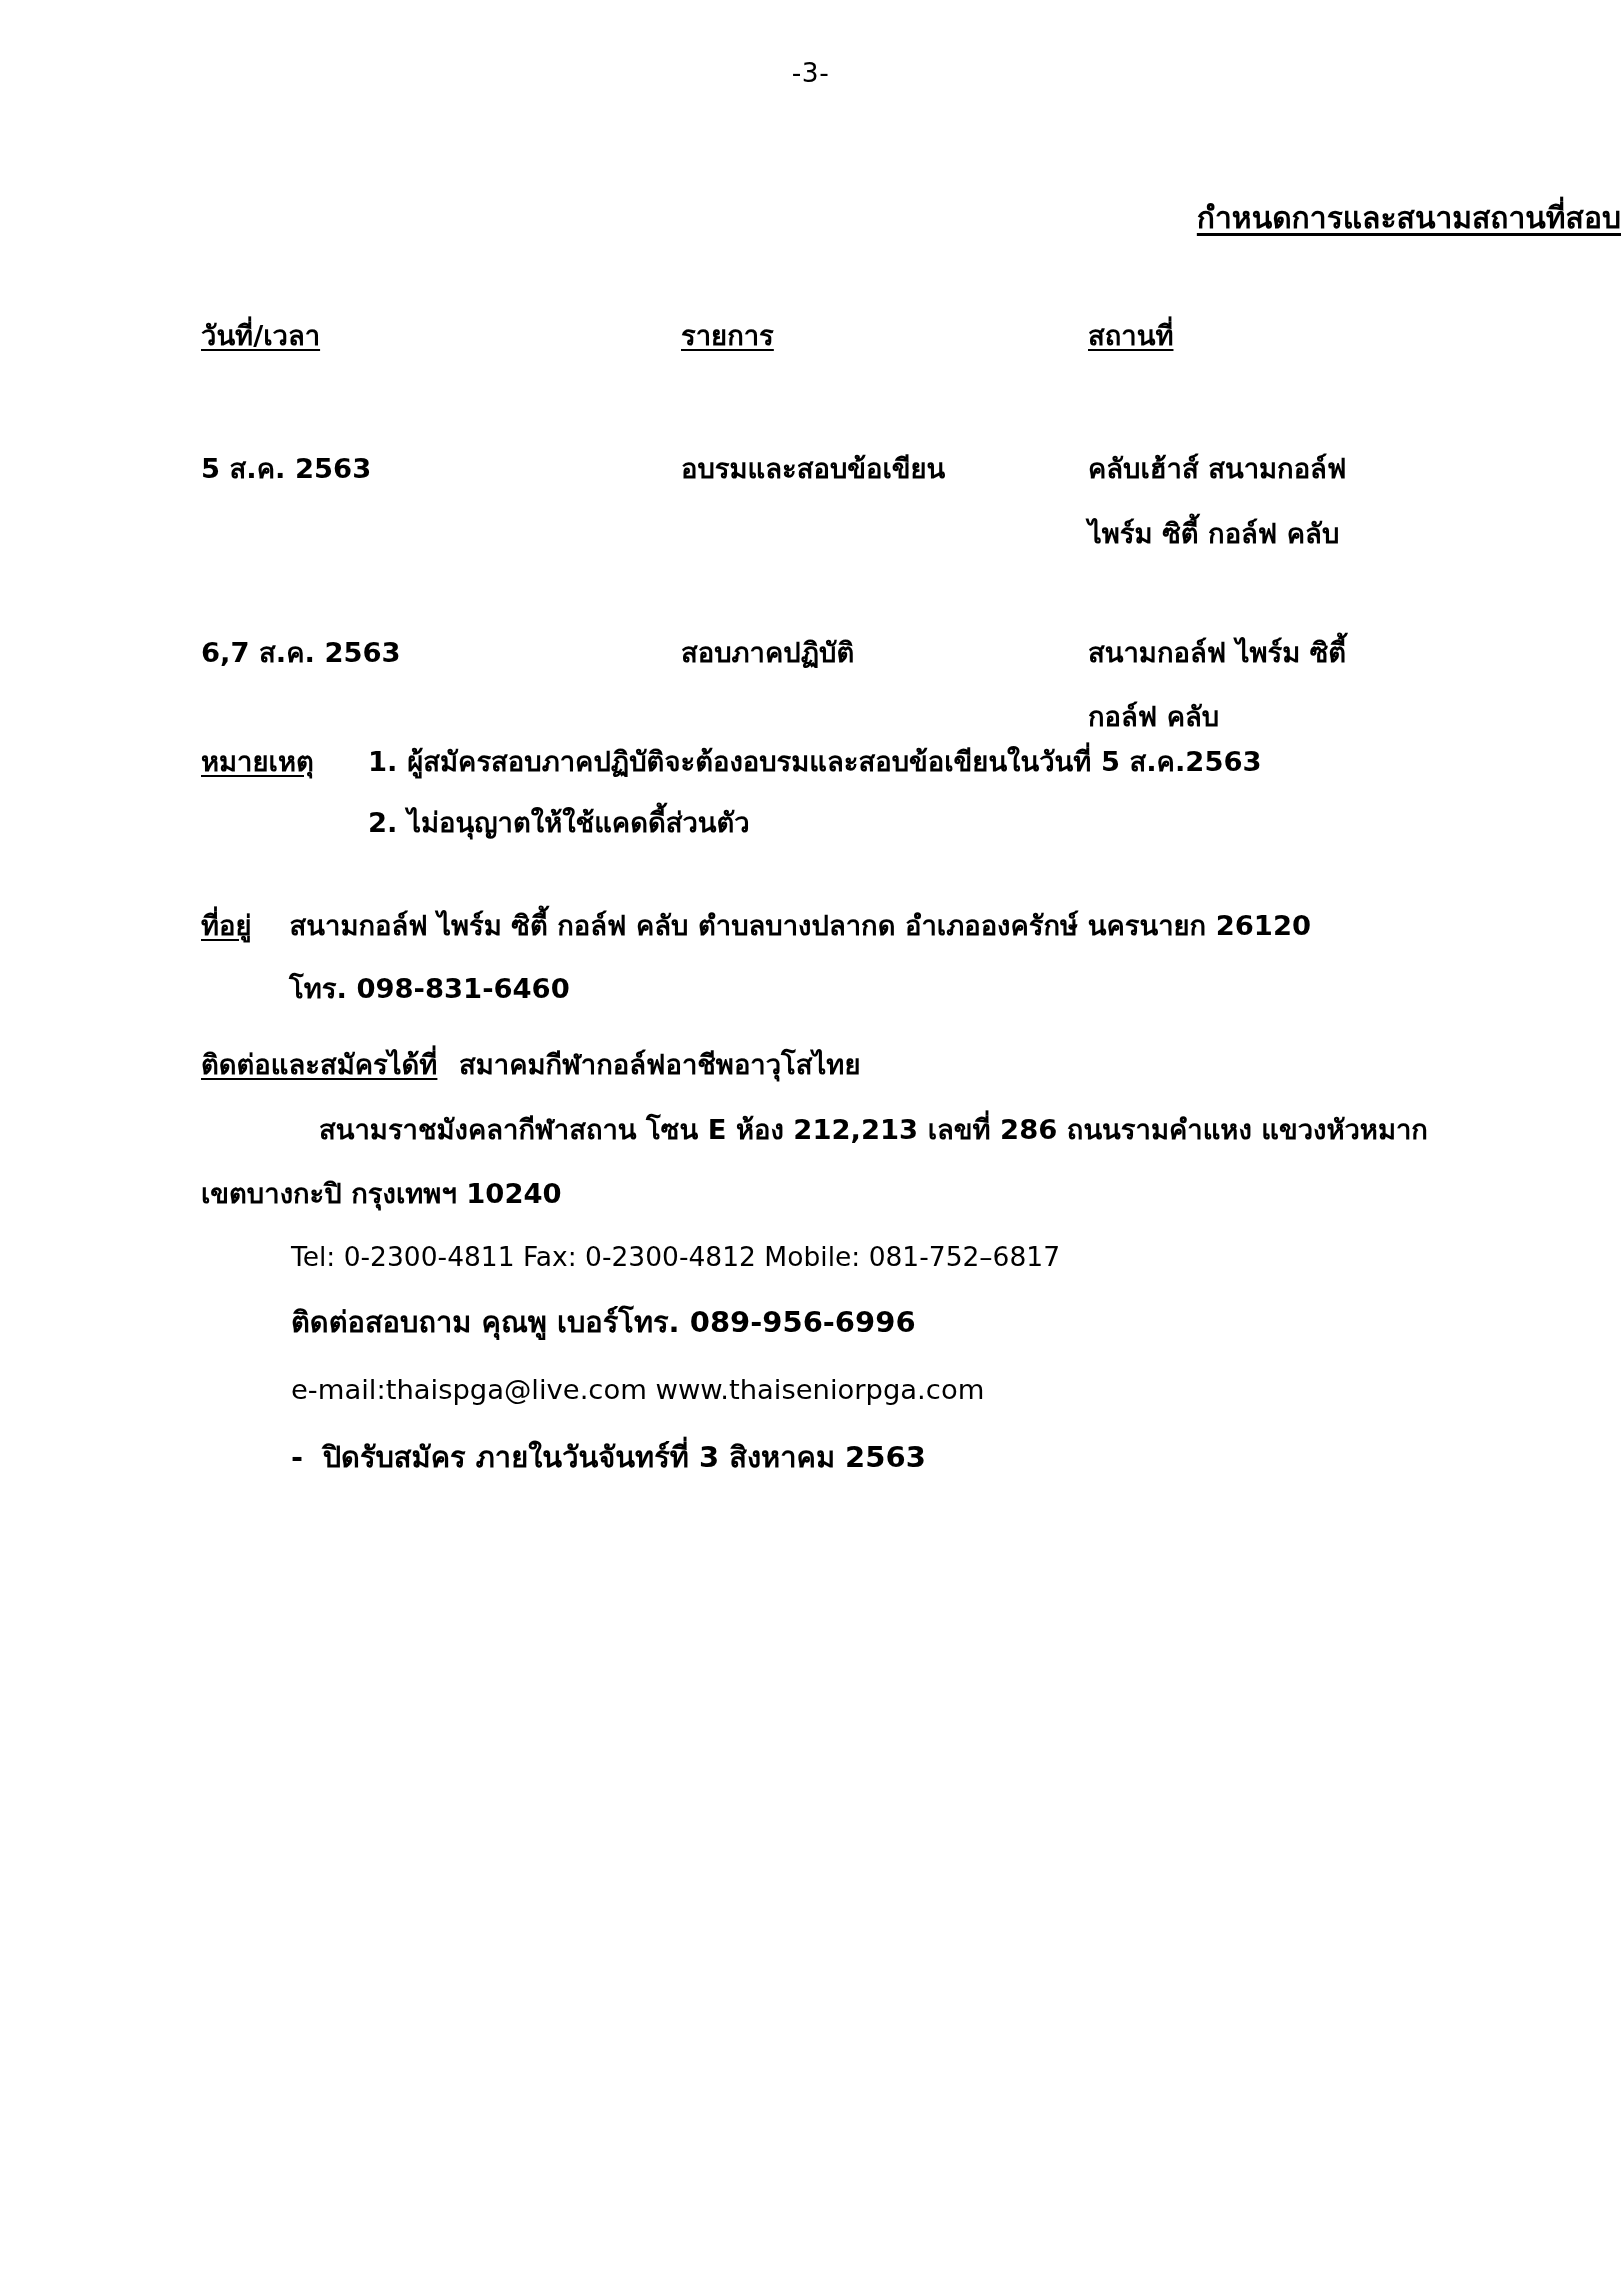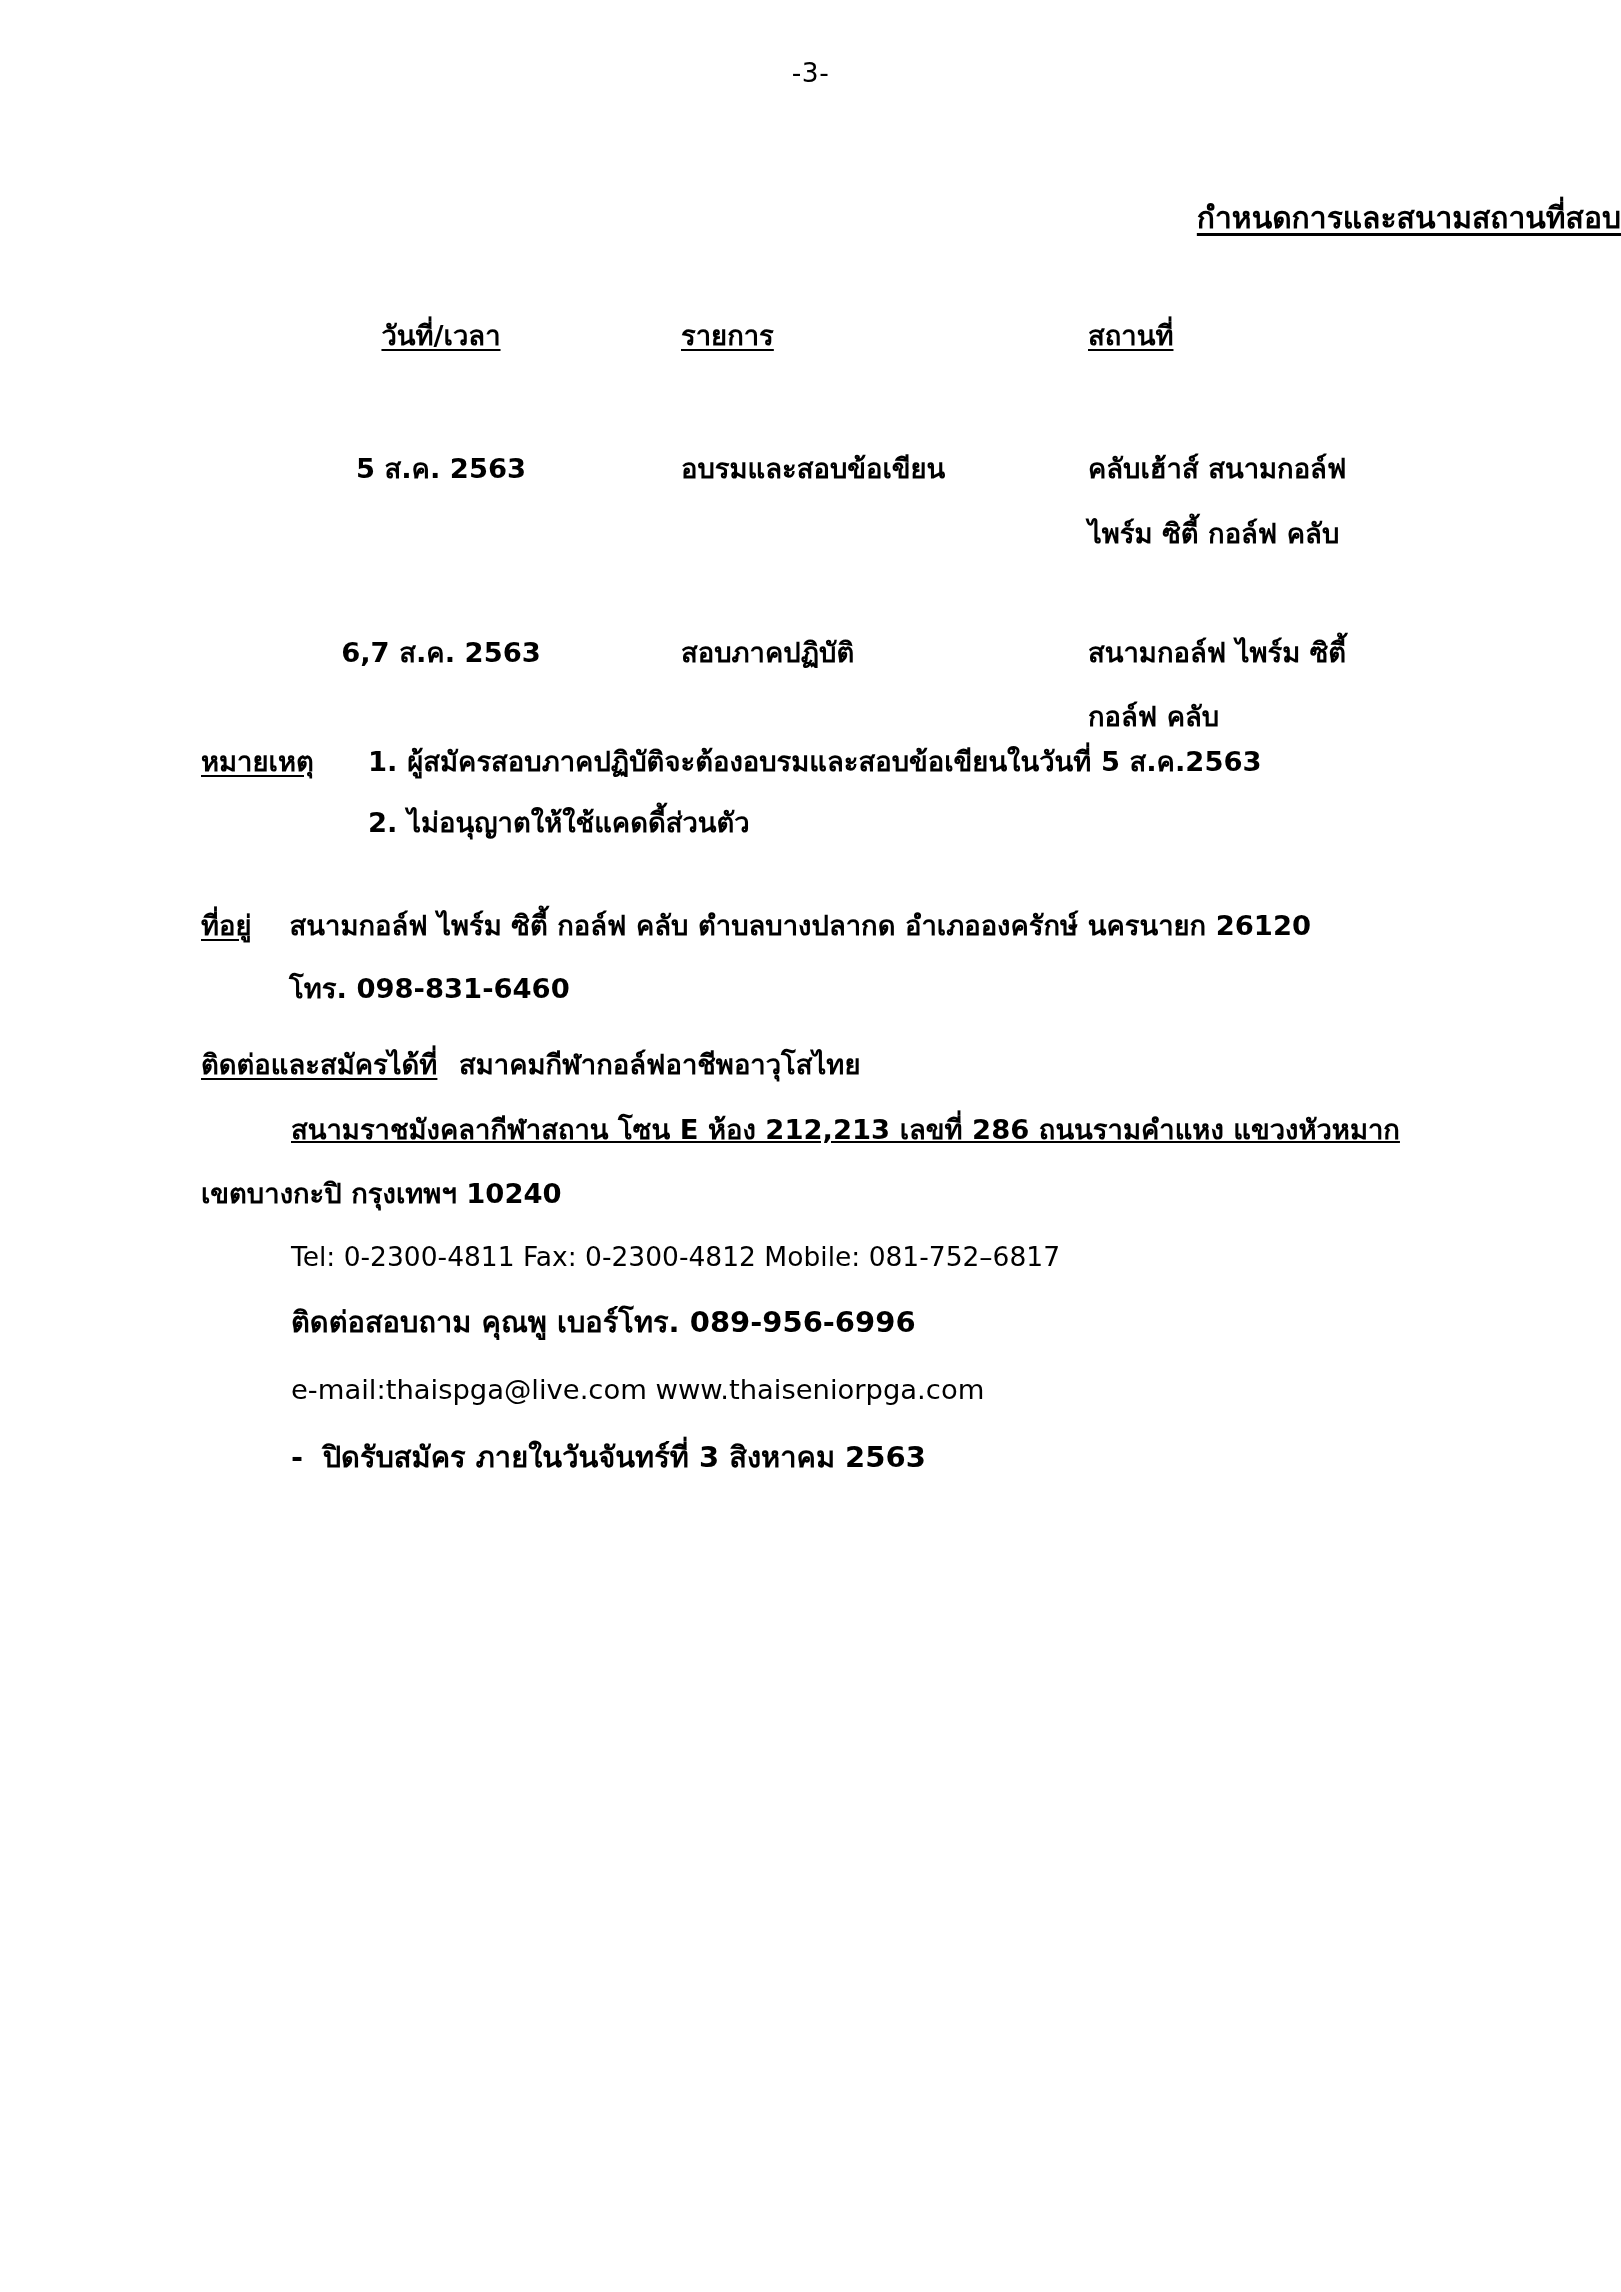--- a/index.html
+++ b/index.html
@@ -49,21 +49,21 @@
   .schedule {
     position: absolute;
     top: 314px;
     left: 201px;
     width: 1264px;
   }
   .sched-row {
     display: flex;
     align-items: flex-start;
   }
-  .col-date   { width: 480px; flex: 0 0 480px; text-align: center; }
+  .col-date   { width: 480px; flex: 0 0 480px; }
   .col-item   { width: 407px; flex: 0 0 407px; }
   .col-venue  { width: 377px; flex: 0 0 377px; }
 
   .sched-head {
     margin-bottom: 90px;
     font-size: 27.4px;
     font-weight: bold;
   }
   .sched-head .hdr {
     text-decoration: underline;
@@ -148,23 +148,22 @@
   }
   .contact-label {
     flex: 0 0 auto;
     text-decoration: underline;
     text-underline-offset: 3.9px;
     margin-right: 21.6px;
     text-align: right;
   }
   .contact-line2 {
     margin-top: 21.6px;
-    margin-left: 90px;
-    white-space: nowrap;
-    text-decoration: underline;
+    margin-left: 118px;
+    white-space: nowrap;
   }
   .contact-line3 {
     margin-top: 21.6px;
     margin-left: 0px;
     white-space: nowrap;
   }
   .contact-tel {
     margin-top: 25.5px;
     margin-left: 90px;
     font-weight: normal;

